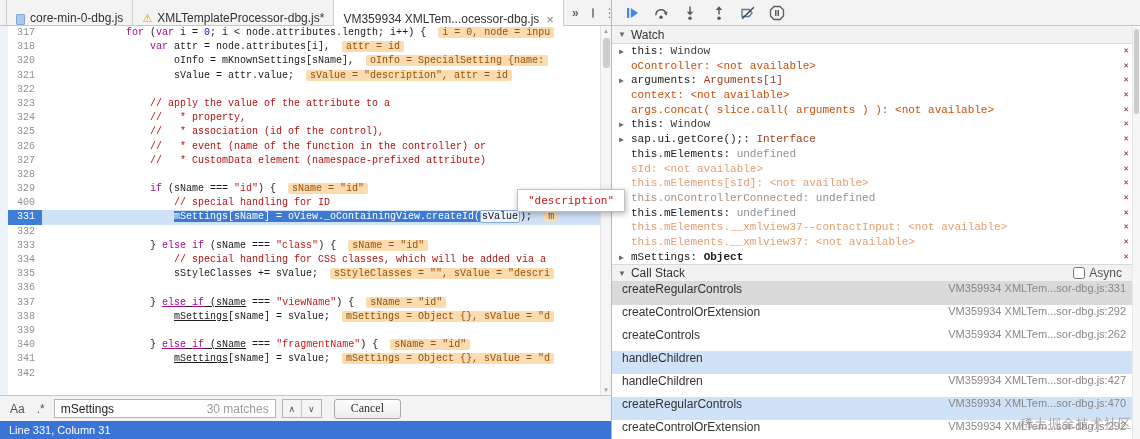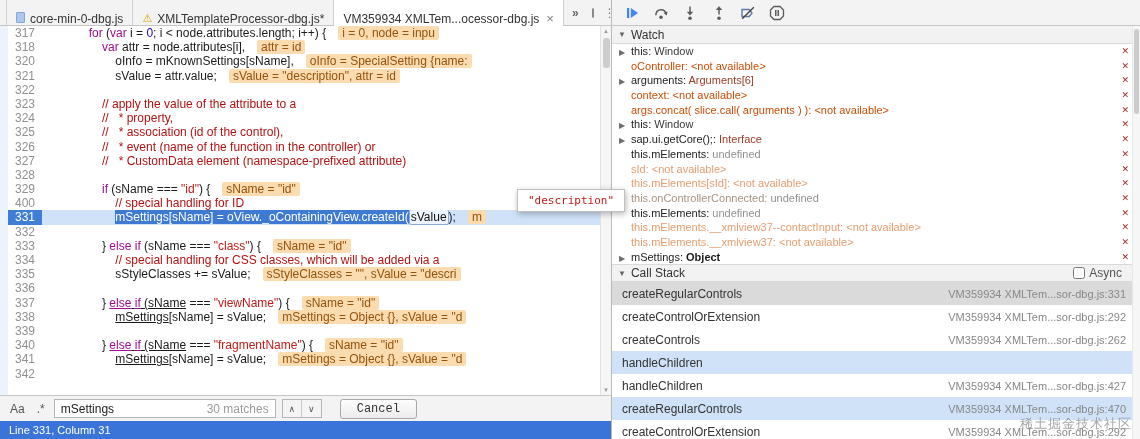--- a/index.html
+++ b/index.html
@@ -4,40 +4,40 @@
 <style>
 *{margin:0;padding:0;box-sizing:border-box}
 html,body{background:#e8e8e8}
 .app{width:1140px;height:439px;position:relative;overflow:hidden;background:#fff;
   font-family:"Liberation Sans",sans-serif;font-size:12px;color:#222}
 
 
 .topbar{display:flex;height:26px;background:#f3f3f3;border-bottom:1px solid #c6c6c6}
 .topbar-left{width:612px;display:flex;align-items:center;border-right:1px solid #b9b9b9}
 .tabs{display:flex;height:100%}
-.tab{display:flex;align-items:flex-start;height:25px;padding:12px 9px;border-right:1px solid #cfcfcf;
+.tab{display:flex;align-items:flex-end;height:25px;padding:0 9px;border-right:1px solid #cfcfcf;
   color:#333;white-space:nowrap;cursor:default}
 .tab:first-child{border-left:1px solid #cfcfcf;margin-left:6px}
 .tab.active{background:#fff;height:26px;position:relative;z-index:2}
 .ticon.warn{color:#d9a000;margin-right:5px;font-size:11px}
 .ticon.file{width:9px;height:11px;background:#adc8ee;border:1px solid #83a7dd;border-radius:1px;margin-right:5px;display:inline-block}
 .tclose{margin-left:7px;color:#808080;font-size:13px;line-height:1}
 .toverflow{color:#666;font-weight:bold;padding:0 8px;font-size:12px}
 .xicon{color:#777;margin:0 5px;font-size:12px;line-height:1}
 .xicon.sq{width:10px;height:10px;border:1px solid #8a8a8a;display:inline-block;border-radius:1px}
 .topbar-right{flex:1;display:flex;align-items:center;padding-left:12px;gap:13px}
 .dbgbtn{width:16px;height:16px;display:inline-flex;align-items:center;justify-content:center}
 
 
 .main{display:flex;height:413px}
 .editor{width:612px;position:relative;border-right:1px solid #b9b9b9;background:#fff}
 .edgestrip{position:absolute;left:0;top:0;width:8px;height:369px;background:#edf3fb}
 
 
-.code{height:369px;overflow:hidden;font-family:Liberation Sans, sans-serif;font-size:12px;line-height:14.2px}
+.code{height:369px;overflow:hidden;font-family:Liberation Mono, monospace;font-size:10px;line-height:14.2px}
 .crow{display:flex;height:14.2px;white-space:pre}
 .gut{width:34px;margin-left:8px;text-align:right;padding-right:7px;color:#909090;flex:none}
 .gexec{background:var(--gutterblue);color:#fff}
 .ctext{flex:1;overflow:hidden;margin-right:11px;color:var(--plain)}
 .crow.exec .ctext{background:var(--execbg)}
 .tok-k{color:var(--kw)} .tok-s{color:var(--str)} .tok-c{color:var(--com)}
 .tok-n{color:var(--num)} .tok-p{color:var(--plain)}
 .tok-ku{color:var(--kw);text-decoration:underline}
 .tok-pu{color:var(--plain);text-decoration:underline}
 .tok-sel{background:var(--selbg);color:#fff}
@@ -57,44 +57,44 @@
 
 
 .searchbar{height:26px;background:#f3f3f3;border-top:1px solid #c6c6c6;display:flex;align-items:center;padding:0 7px;gap:6px}
 .sbtn{background:none;border:none;color:#555;font-size:12px;font-family:inherit;padding:2px 3px}
 .sinput{position:relative;width:222px;height:19px;background:#fff;border:1px solid #b5b5b5;display:flex;align-items:center}
 .sinput input{border:none;outline:none;flex:1;font-size:12px;font-family:inherit;padding:0 6px;color:#222;background:transparent;min-width:0}
 .matches{color:#9a9a9a;font-size:12px;padding-right:6px;white-space:nowrap}
 .navgroup{display:flex;border:1px solid #b5b5b5;height:19px}
 .navgroup button{width:19px;border:none;background:#f4f4f4;color:#555;font-size:9px;border-right:1px solid #c9c9c9}
 .navgroup button:last-child{border-right:none}
-.cancel{margin-left:12px;height:20px;padding:0 16px;border:1px solid #a9a9a9;border-radius:3px;
-  background:linear-gradient(#fdfdfd,#ececec);font-size:12px;color:#333;font-family:Liberation Mono, monospace}
+.cancel{margin-left:6px;height:20px;padding:0 16px;border:1px solid #a9a9a9;border-radius:3px;
+  background:linear-gradient(#fdfdfd,#ececec);font-size:12px;color:#333;font-family:Liberation Serif, serif}
 .statusbar{height:18px;background:var(--statusbg);color:#fff;font-size:11px;display:flex;align-items:center;padding-left:9px}
 
 
 .sidebar{flex:1;position:relative;background:#fff;overflow:hidden}
 .sec-head{height:18px;background:#f2f2f2;border-bottom:1px solid #d9d9d9;display:flex;align-items:center;padding:0 6px;color:#333}
 .cs-head{border-top:1px solid #d9d9d9}
 .tri{font-size:8px;color:#666;margin-right:5px}
-.wrow{position:relative;height:14.7px;line-height:14.7px;font-family:Liberation Sans, sans-serif;
+.wrow{position:relative;height:14.7px;line-height:14.7px;font-family:Liberation Mono, monospace;
   font-size:11px;white-space:nowrap;overflow:hidden;padding:0 26px 0 7px}
 .wexp{display:inline-block;width:12px;font-size:8px;color:#6e6e6e}
 .wdel{position:absolute;right:11px;top:0;color:#a02c2c;font-size:9px}
 .wrow .wname,.wrow .wsep{color:#222}
 .wrow.err .wname,.wrow.err .wsep,.wrow.err .wval{color:var(--err)}
 .wrow.errf .wname,.wrow.errf .wsep,.wrow.errf .wval{color:var(--errf)}
 .wrow.fade .wname,.wrow.fade .wsep{color:#a9927f}
 .wval.vwin{color:#3a3a3a}
 .wval.vobj{color:#9a3c22}
 .wval.vundef{color:#909090}
 .wval.vobjb{color:#1a1a1a;font-weight:700}
 .async{margin-left:auto;display:flex;align-items:center;gap:4px;color:#555;font-size:12px;margin-right:12px}
 .async input{width:12px;height:12px;margin:0}
-.frame{height:23px;display:flex;align-items:center;padding:0 14px 0 10px;font-size:12px;color:#333}
+.frame{height:23px;display:flex;padding:0 14px 0 10px;font-size:12px;color:#333}
 .frame .fn{flex:1;white-space:nowrap;overflow:hidden}
 .frame .loc{font-size:11px;color:#878787;white-space:nowrap}
 .frame.sel{background:var(--cs-sel)}
 .frame.alt{background:var(--cs-alt)}
 .side-scroll{position:absolute;right:0;top:0;width:8px;height:100%;background:#f6f6f6;border-left:1px solid #e8e8e8}
 .side-scroll .thumb{position:absolute;top:3px;left:1px;width:5px;height:85px;background:#ccc;border-radius:3px}
 
 .watermark{position:absolute;right:8px;bottom:6px;font-size:13px;color:#8f8f8f;opacity:.8;z-index:40;letter-spacing:1px}
 </style>
 </head>
@@ -221,21 +221,21 @@
     </div>
 
     <div class="sidebar">
       <div class="sec-head">
         <span class="tri">▼</span>
         <span>Watch</span>
       </div>
       <div class="watch-rows">
           <div class="wrow norm"><span class="wexp">▶</span><span class="wname">this</span><span class="wsep">: </span><span class="wval vwin">Window</span><span class="wdel">✕</span></div>
           <div class="wrow err"><span class="wexp"></span><span class="wname">oController</span><span class="wsep">: </span><span class="wval ">&lt;not available&gt;</span><span class="wdel">✕</span></div>
-          <div class="wrow norm"><span class="wexp">▶</span><span class="wname">arguments</span><span class="wsep">: </span><span class="wval vobj">Arguments[6]</span><span class="wdel">✕</span></div>
+          <div class="wrow norm"><span class="wexp">▶</span><span class="wname">arguments</span><span class="wsep">: </span><span class="wval vobj">Arguments[1]</span><span class="wdel">✕</span></div>
           <div class="wrow err"><span class="wexp"></span><span class="wname">context</span><span class="wsep">: </span><span class="wval ">&lt;not available&gt;</span><span class="wdel">✕</span></div>
           <div class="wrow err"><span class="wexp"></span><span class="wname">args.concat( slice.call( arguments ) )</span><span class="wsep">: </span><span class="wval ">&lt;not available&gt;</span><span class="wdel">✕</span></div>
           <div class="wrow norm"><span class="wexp">▶</span><span class="wname">this</span><span class="wsep">: </span><span class="wval vwin">Window</span><span class="wdel">✕</span></div>
           <div class="wrow norm"><span class="wexp">▶</span><span class="wname">sap.ui.getCore();</span><span class="wsep">: </span><span class="wval vobj">Interface</span><span class="wdel">✕</span></div>
           <div class="wrow norm"><span class="wexp"></span><span class="wname">this.mElements</span><span class="wsep">: </span><span class="wval vundef">undefined</span><span class="wdel">✕</span></div>
           <div class="wrow errf"><span class="wexp"></span><span class="wname">sId</span><span class="wsep">: </span><span class="wval ">&lt;not available&gt;</span><span class="wdel">✕</span></div>
           <div class="wrow errf"><span class="wexp"></span><span class="wname">this.mElements[sId]</span><span class="wsep">: </span><span class="wval ">&lt;not available&gt;</span><span class="wdel">✕</span></div>
           <div class="wrow fade"><span class="wexp"></span><span class="wname">this.onControllerConnected</span><span class="wsep">: </span><span class="wval vundef">undefined</span><span class="wdel">✕</span></div>
           <div class="wrow norm"><span class="wexp"></span><span class="wname">this.mElements</span><span class="wsep">: </span><span class="wval vundef">undefined</span><span class="wdel">✕</span></div>
           <div class="wrow errf"><span class="wexp"></span><span class="wname">this.mElements.__xmlview37--contactInput</span><span class="wsep">: </span><span class="wval ">&lt;not available&gt;</span><span class="wdel">✕</span></div>

